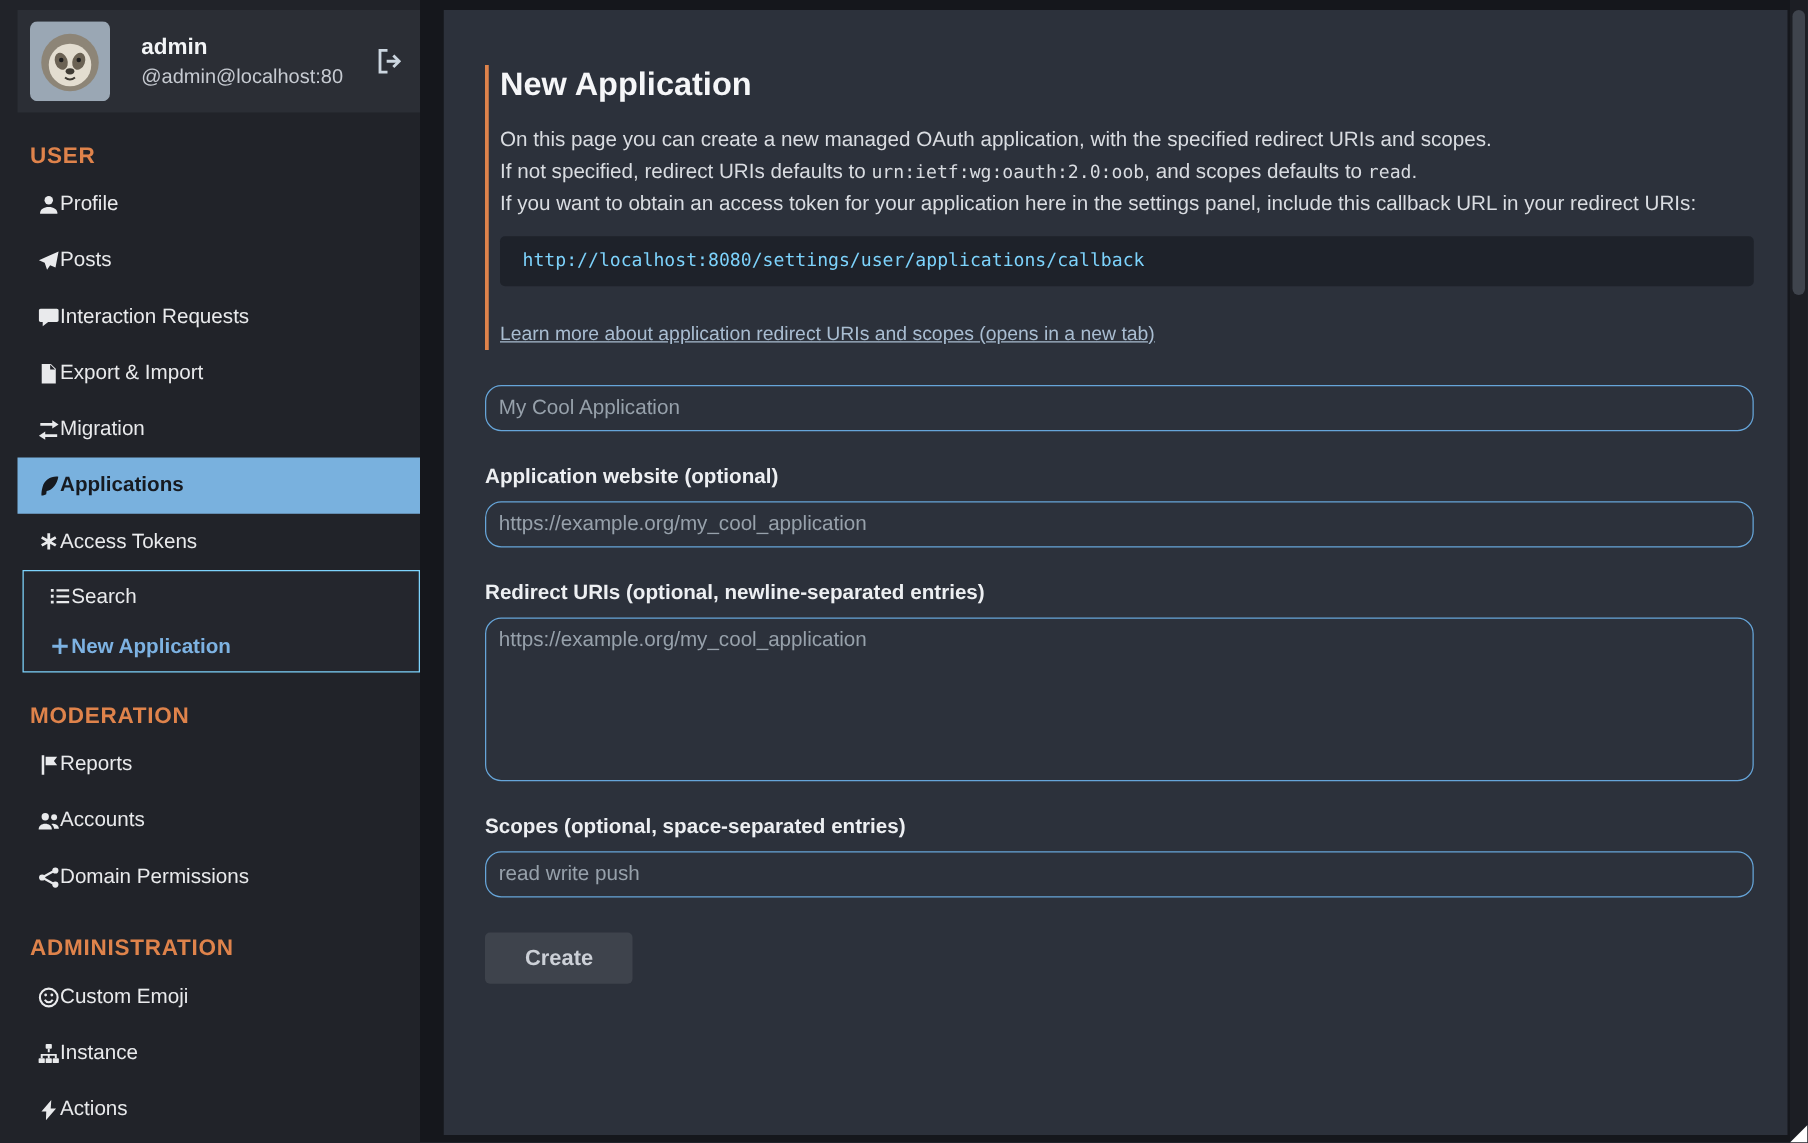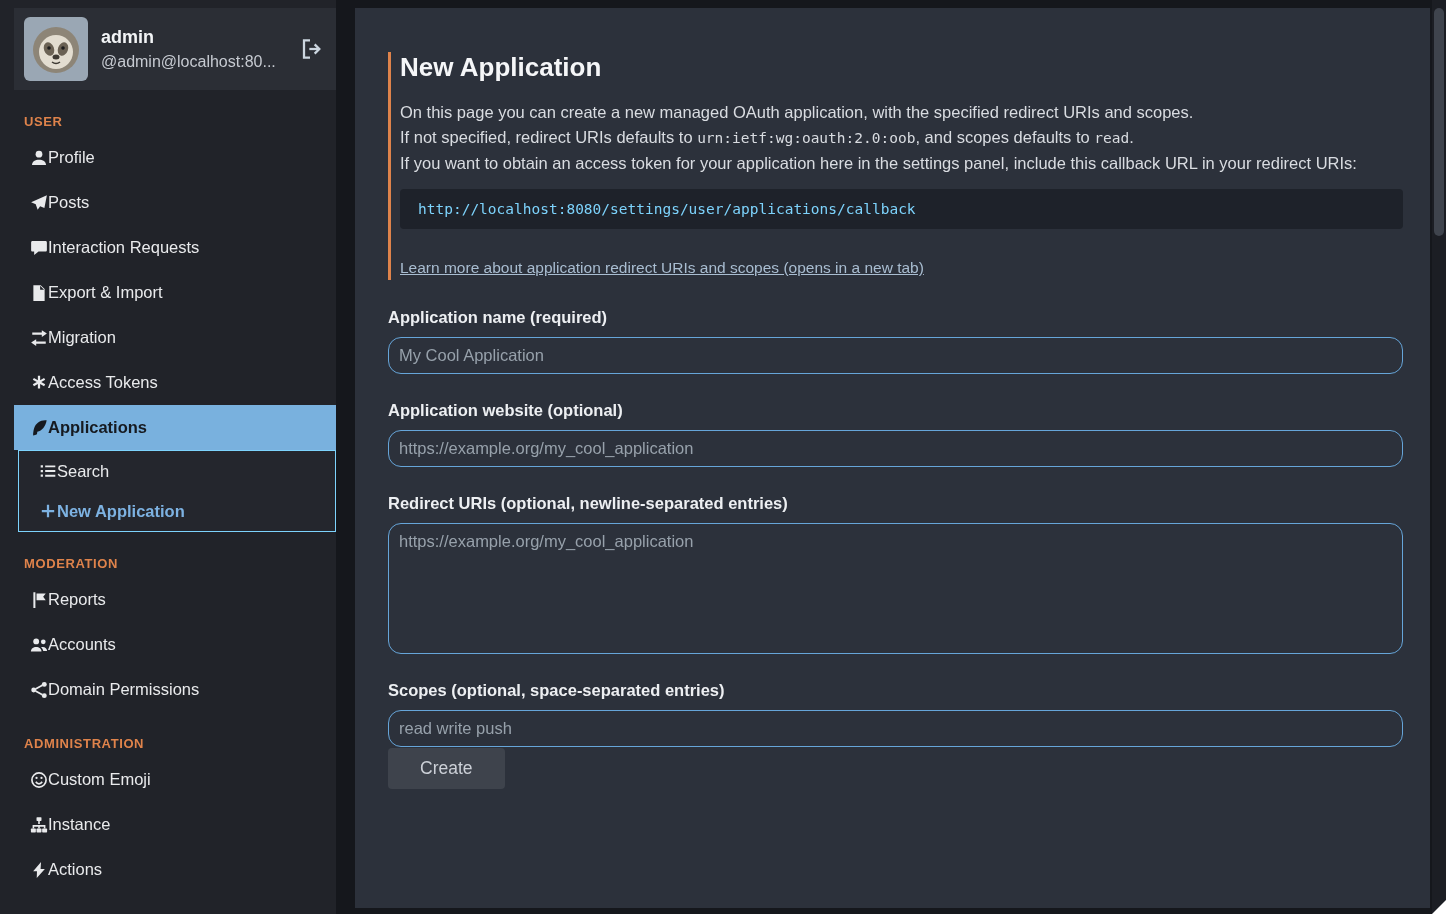--- a/index.html
+++ b/index.html
@@ -7,30 +7,30 @@
   body {
     background:#15171c;
     font-family:"Liberation Sans", sans-serif;
     color:#e8eaed;
     position:relative;
   }
   
   .sidebar { position:absolute; left:0; top:0; bottom:0; width:336px; background:#212329; }
   .user-card {
     margin:8px 0 0 14px; width:322px; height:82px; background:#2b2e35;
-    display:flex; align-items:center; padding:9px 12px 9px 10px; gap:13px; cursor:pointer;
+    display:flex; align-items:center; padding:9px 12px 9px 10px; gap:25px; cursor:pointer;
   }
   .avatar { width:64px; height:64px; flex:0 0 64px; border-radius:4px; overflow:hidden; }
   .user-info { flex:1; min-width:0; }
   .user-name { font-size:18px; font-weight:bold; color:#f2f4f6; margin-bottom:5px; }
   .user-handle { font-size:16px; color:#c6cad1; white-space:nowrap; overflow:hidden; }
   .logout { width:24px; height:24px; color:#ccd6e0; flex:0 0 24px; cursor:pointer; }
   .section-label {
     margin:24px 0 6px 24px; color:#df834b; font-weight:bold;
-    font-size:13px; letter-spacing:0.6px;
+    font-size:18px; letter-spacing:0.6px;
   }
   .nav-item {
     display:flex; align-items:center; height:45px;
     margin-left:14px; width:322px; padding-left:16px;
     font-size:16.5px; color:#e9eaec; cursor:pointer;
   }
   .nav-item .icon { width:18px; height:18px; flex:0 0 18px; display:inline-flex; }
   .icon svg { width:100%; height:100%; }
   .nav-item.active { background:#79b1de; color:#161a20; font-weight:bold; }
   .submenu {
@@ -61,21 +61,21 @@
   .field-label:first-child { margin-top:0; }
   .text-input, .text-area {
     display:block; width:100%; background:transparent;
     border:1px solid #66a5d9; border-radius:13px; color:#e8eaed;
     font-size:16.5px; font-family:"Liberation Sans", sans-serif;
     padding:0 10px; height:37px; outline:none;
   }
   .text-area { height:131px; padding:8px 10px; resize:none; }
   .text-input::placeholder, .text-area::placeholder { color:#97a1ab; opacity:1; }
   .create-btn {
-    margin-top:1px; background:#3e434c; color:#ccd0d7; font-weight:normal;
+    margin-top:28px; background:#3e434c; color:#ccd0d7; font-weight:bold;
     font-size:17.5px; border:none; border-radius:4px; padding:10px 32px;
     cursor:pointer; font-family:"Liberation Sans", sans-serif;
   }
   
   .scrollbar-track { position:absolute; right:0; top:0; bottom:0; width:14px; background:#1c1e24; }
   .scrollbar-thumb { position:absolute; right:2px; top:8px; width:10px; height:228px; background:#3f444d; border-radius:5px; cursor:pointer; }
   .resize-corner {
     position:absolute; right:0; bottom:0; width:0; height:0;
     border-left:14px solid transparent; border-bottom:14px solid #ffffff;
   }
@@ -155,36 +155,36 @@
   <div class="nav-item">
     <span class="icon">
       <svg viewBox="0 0 16 16" fill="currentColor">
           <path d="M10.5 1 15 4l-4.5 3V5H2V3h8.5V1z"></path>
           <path d="M5.5 9 1 12l4.5 3v-2H14v-2H5.5V9z"></path>
         </svg>
     </span>
     <span>Migration</span>
   </div>
 
+  <div class="nav-item active">
+    <span class="icon">
+      <svg viewBox="0 0 16 16" fill="currentColor">
+          <path d="M14.8 1.2C9.6.6 5 3.6 3.6 8.5 3 10.6 2.7 13 2.8 14.6c1.1-.1 2.4-.5 3.4-1l.3-2.2c4.2-.8 7.4-4.9 8.3-10.2z"></path>
+        </svg>
+    </span>
+    <span>Applications</span>
+  </div>
+
   <div class="nav-item">
     <span class="icon">
       <svg viewBox="0 0 16 16" fill="currentColor">
           <path d="M7 1.5h2v4l3.5-2 1 1.7L10 7.2l3.5 2-1 1.7-3.5-2v4H7v-4l-3.5 2-1-1.7 3.5-2-3.5-2 1-1.7 3.5 2z"></path>
         </svg>
     </span>
     <span>Access Tokens</span>
-  </div>
-
-  <div class="nav-item active">
-    <span class="icon">
-      <svg viewBox="0 0 16 16" fill="currentColor">
-          <path d="M14.8 1.2C9.6.6 5 3.6 3.6 8.5 3 10.6 2.7 13 2.8 14.6c1.1-.1 2.4-.5 3.4-1l.3-2.2c4.2-.8 7.4-4.9 8.3-10.2z"></path>
-        </svg>
-    </span>
-    <span>Applications</span>
   </div>
 
   <div class="submenu">
     <div class="nav-item">
       <span class="icon">
         <svg viewBox="0 0 16 16" fill="currentColor">
             <path d="M1.5 2.8h2v2h-2zM1.5 7h2v2h-2zM1.5 11.2h2v2h-2zM5.5 3h9v1.6h-9zM5.5 7.2h9v1.6h-9zM5.5 11.4h9v1.6h-9z"></path>
           </svg>
       </span>
       <span>Search</span>
@@ -281,21 +281,20 @@
     <p>On this page you can create a new managed OAuth application, with the specified redirect URIs and scopes.</p>
     <p><span>If not specified, redirect URIs defaults to </span><code>urn:ietf:wg:oauth:2.0:oob</code><span>, and scopes defaults to </span><code>read</code><span>.</span></p>
     <p>If you want to obtain an access token for your application here in the settings panel, include this callback URL in your redirect URIs:</p>
     <div class="callback-box">http://localhost:8080/settings/user/applications/callback</div>
     <p class="link-row">
       <a href="#" class="learn-link">Learn more about application redirect URIs and scopes (opens in a new tab)</a>
     </p>
   </div>
 
   <form>
-    <label class="field-label">Application name (required)</label>
     <input type="text" class="text-input" placeholder="My Cool Application" style="">
 
     <label class="field-label">Application website (optional)</label>
     <input type="text" class="text-input" placeholder="https://example.org/my_cool_application" style="">
 
     <label class="field-label">Redirect URIs (optional, newline-separated entries)</label>
     <textarea class="text-area" placeholder="https://example.org/my_cool_application" style=""></textarea>
 
     <label class="field-label">Scopes (optional, space-separated entries)</label>
     <input type="text" class="text-input" placeholder="read write push" style="">

